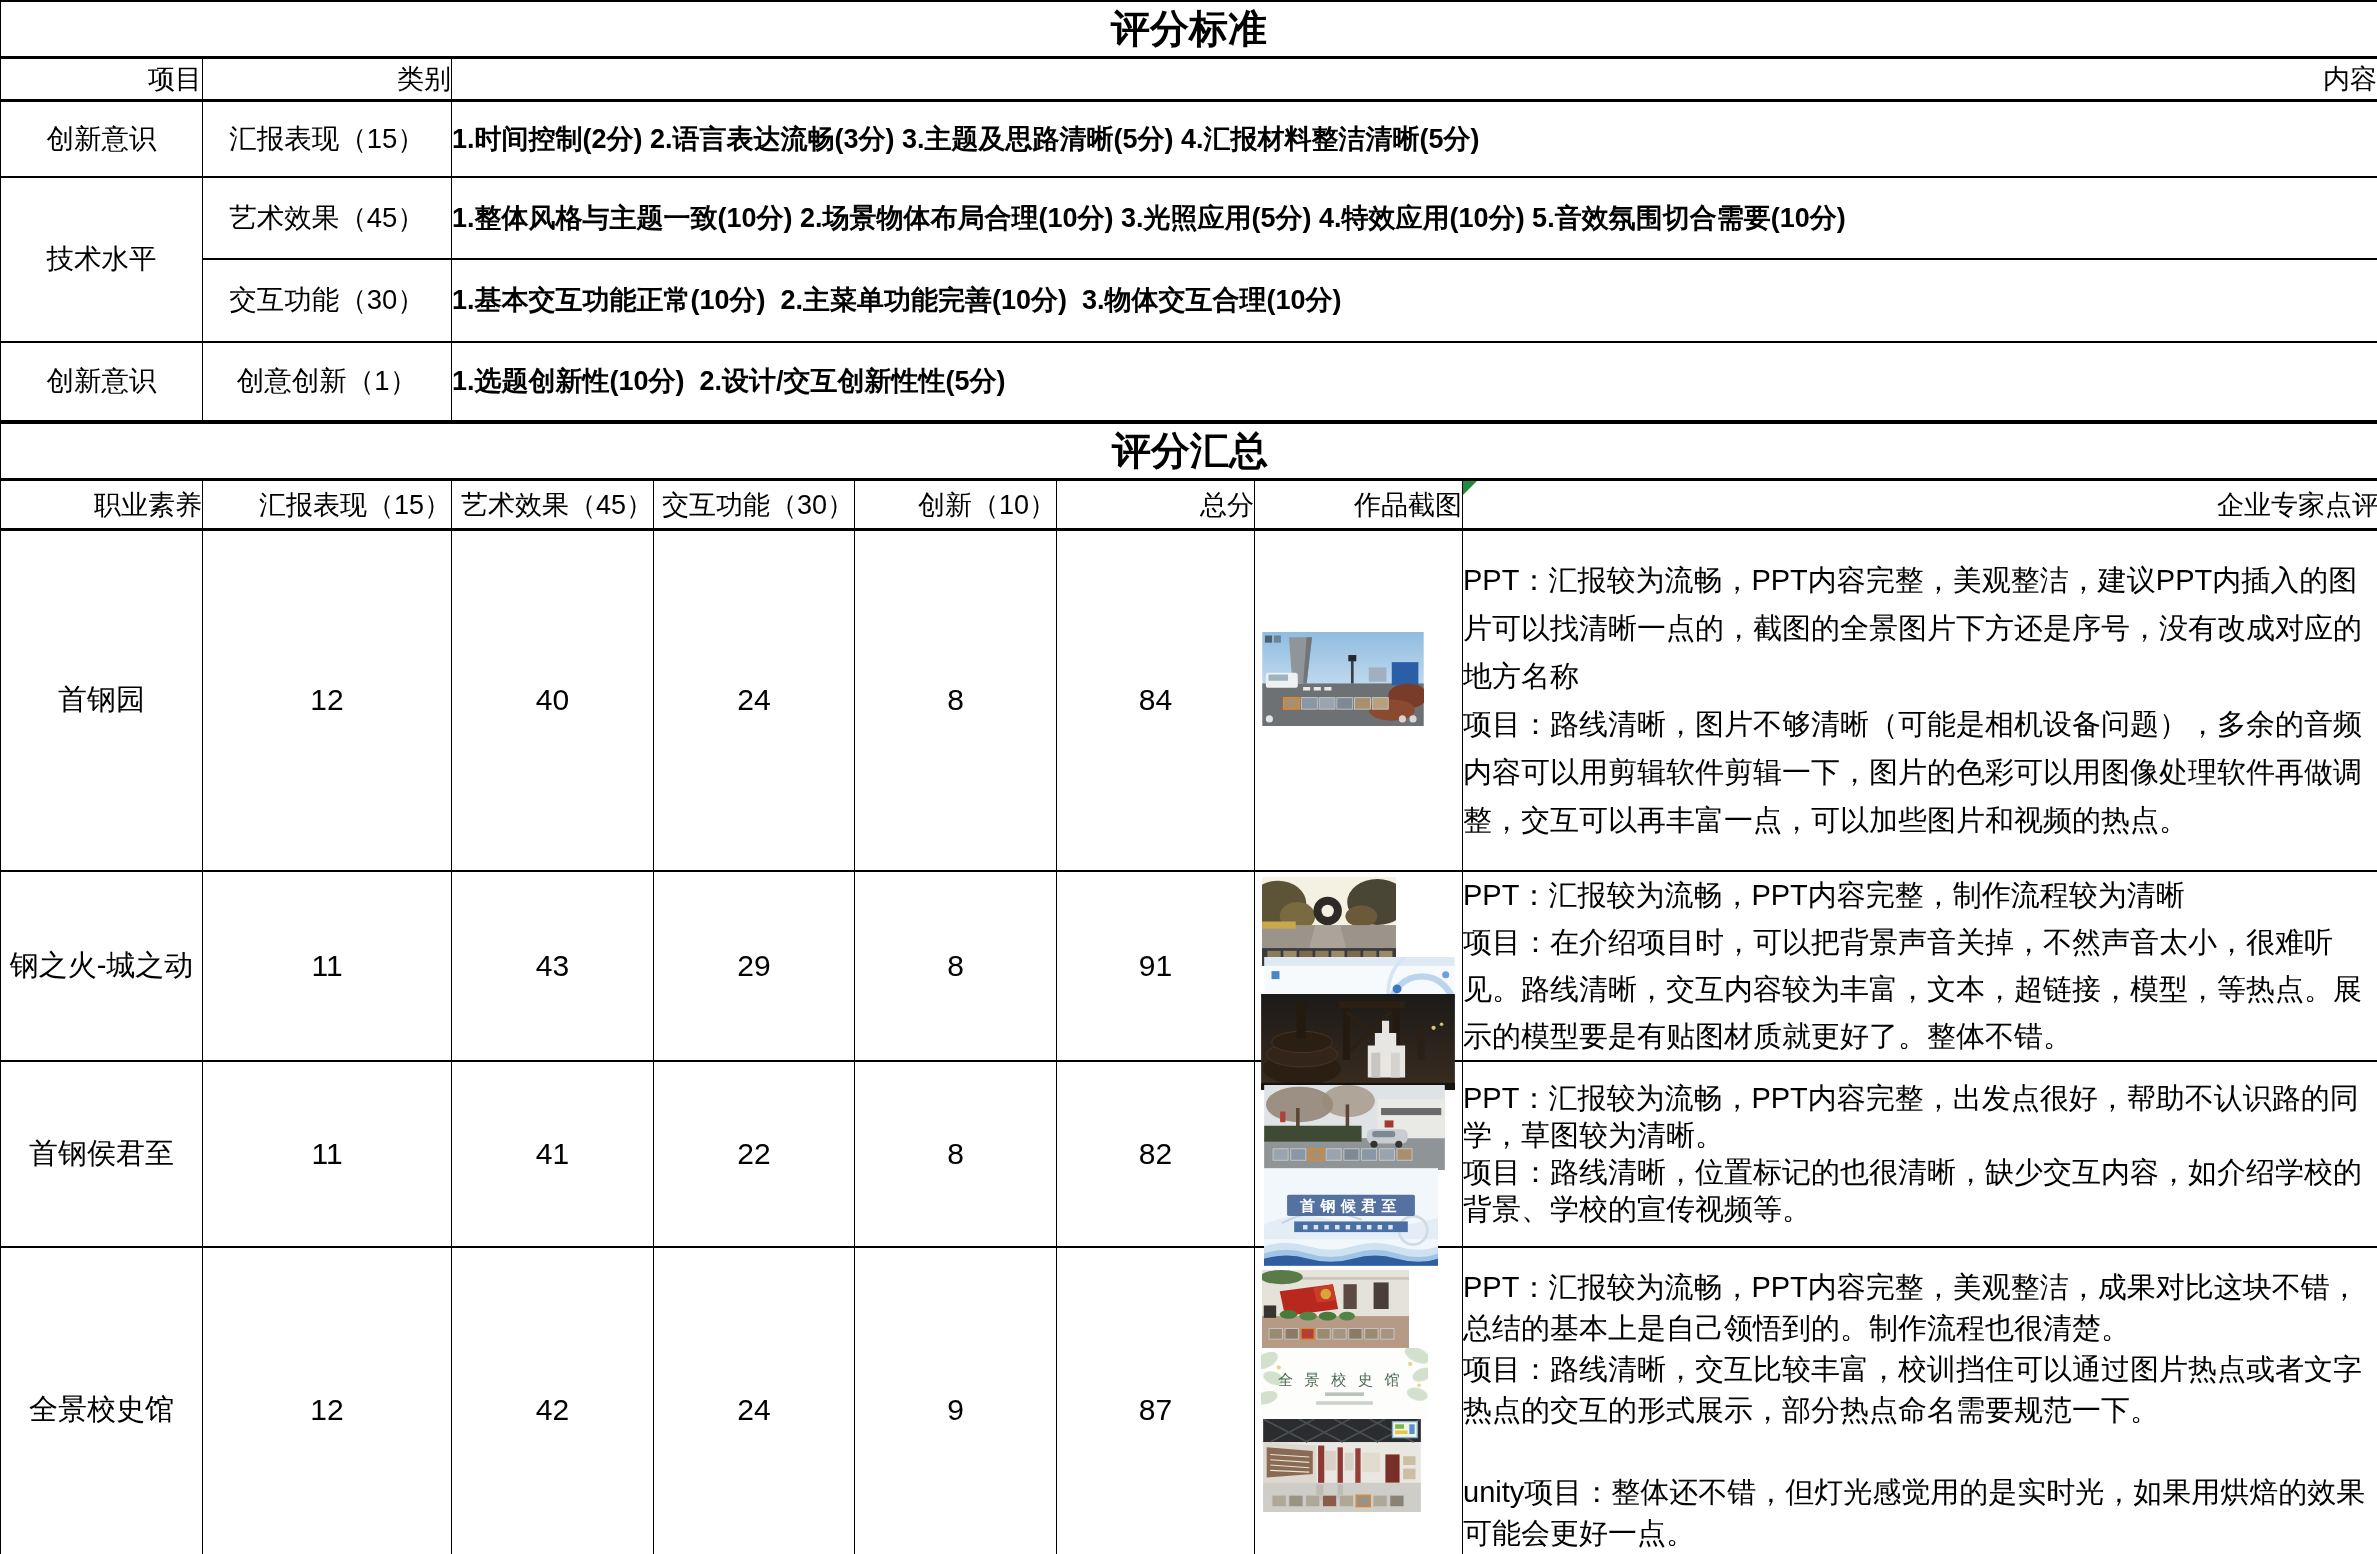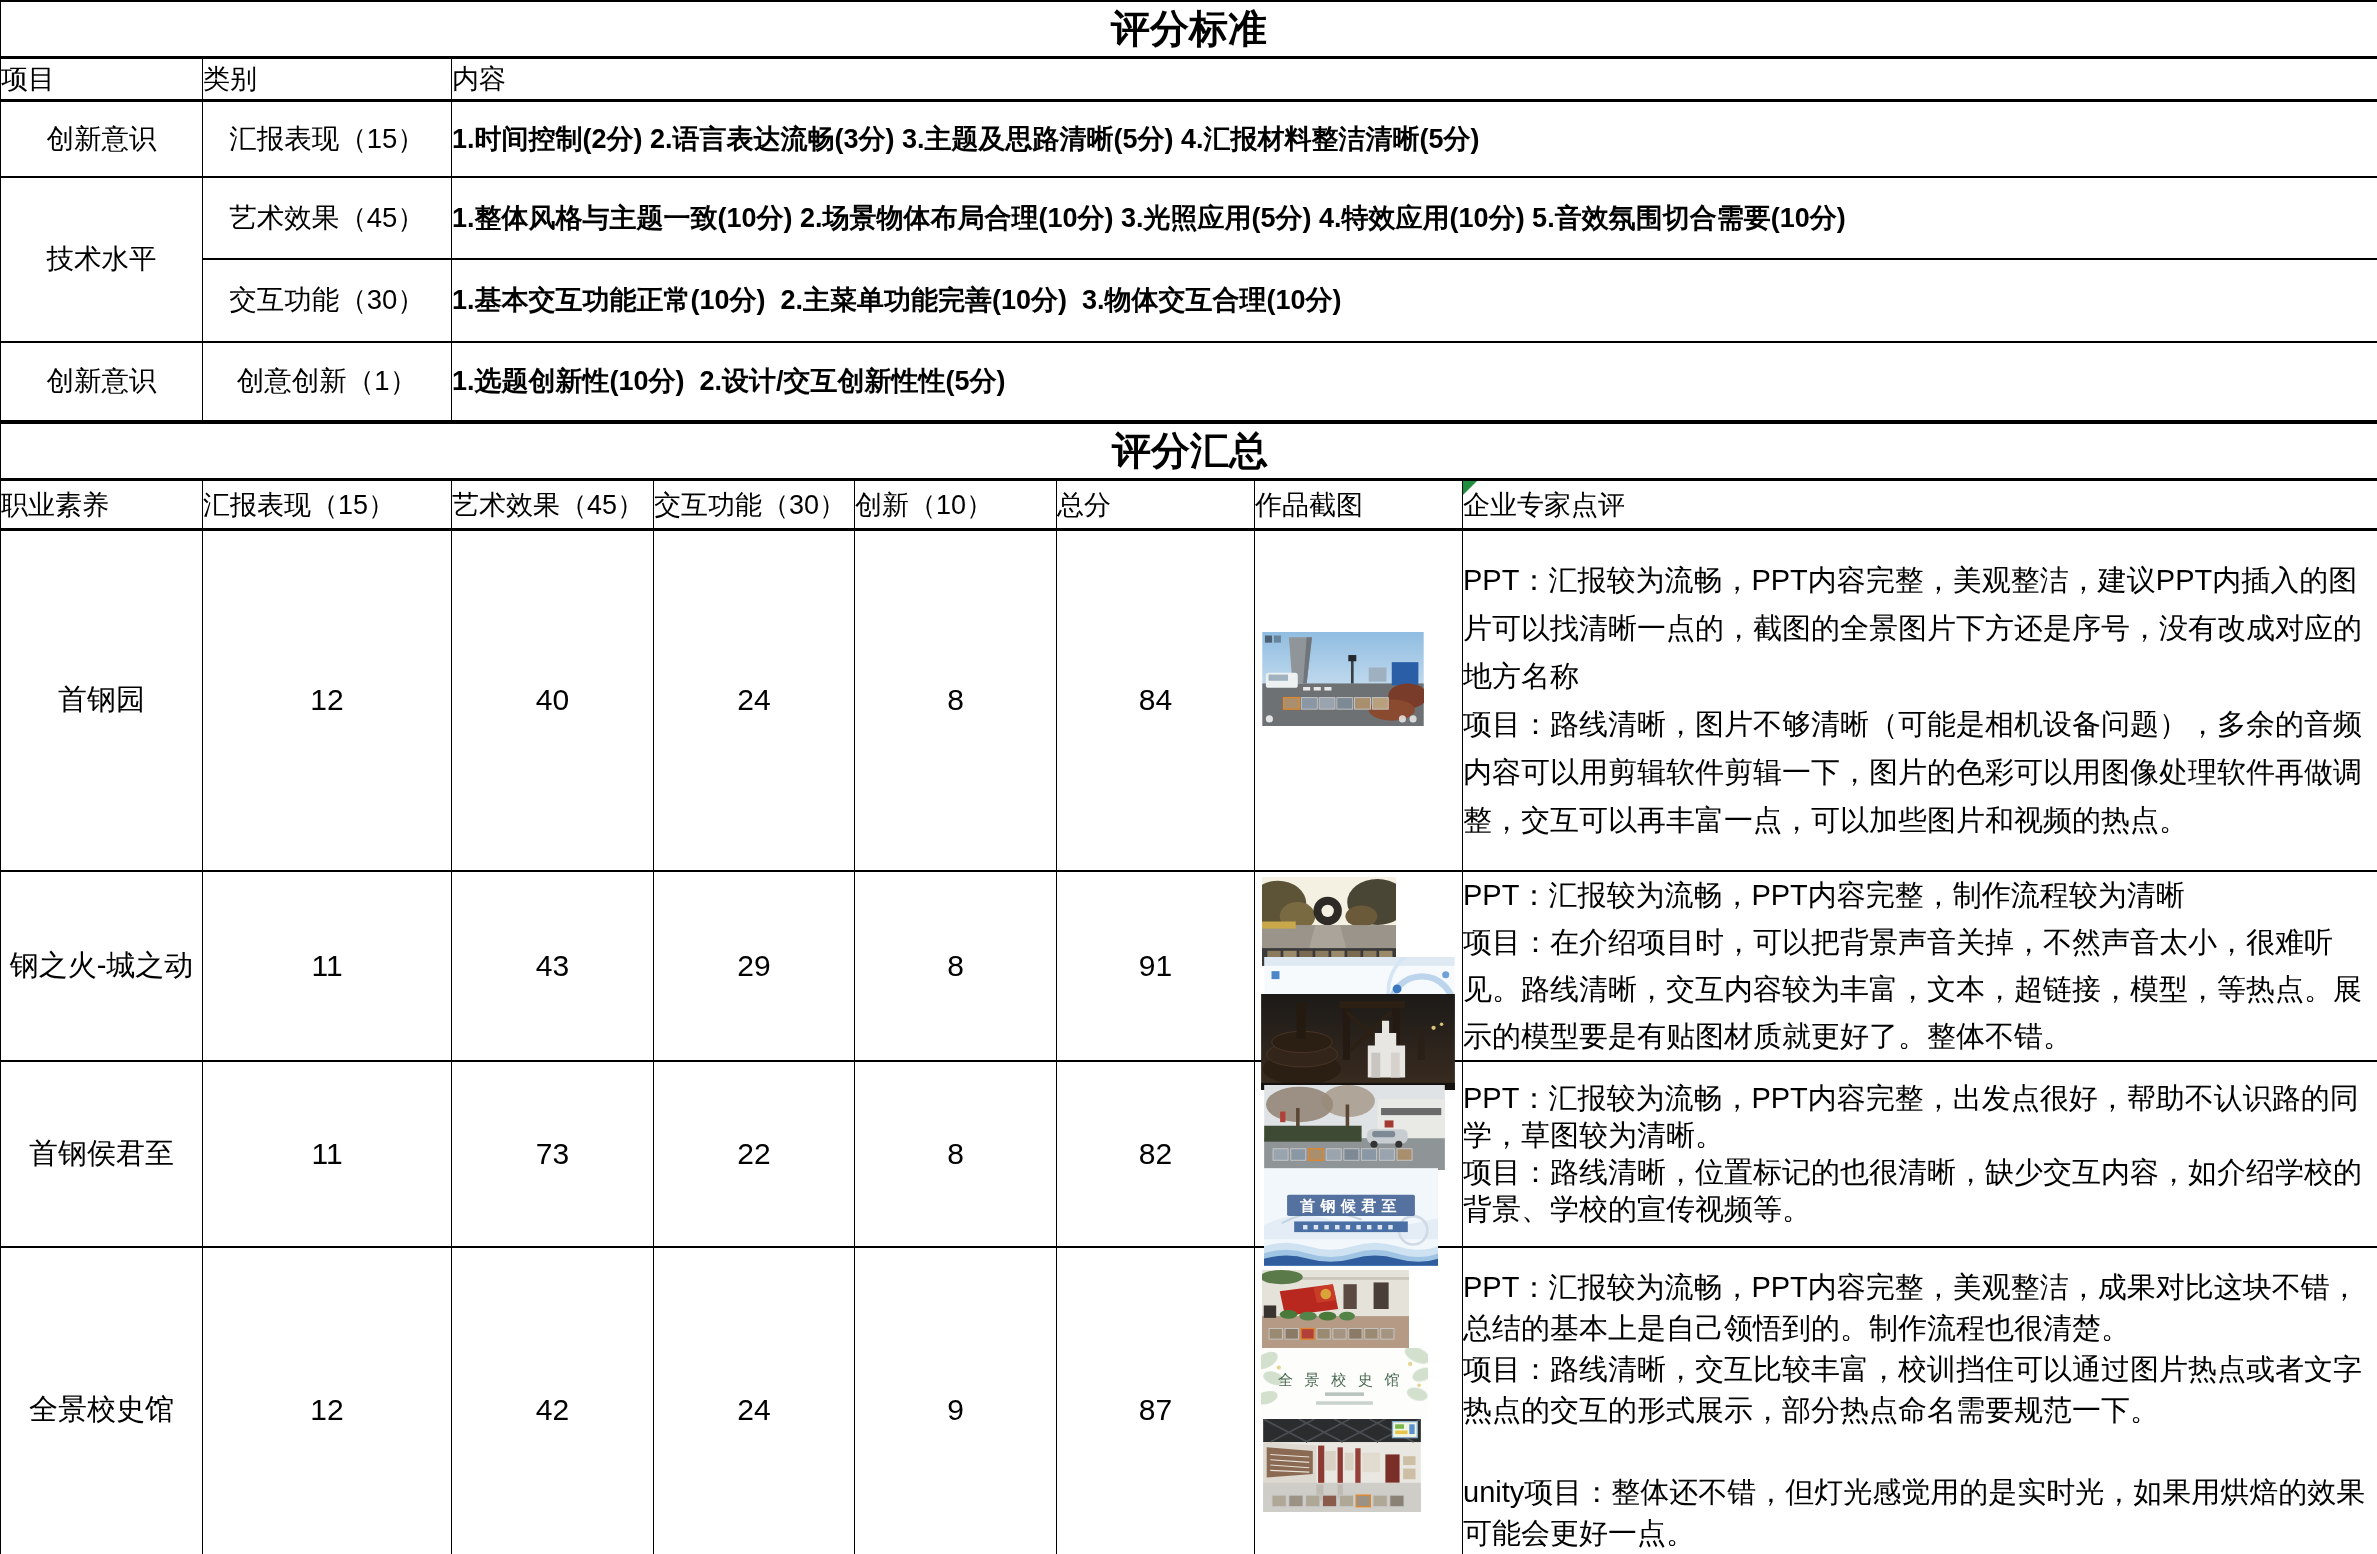--- a/index.html
+++ b/index.html
@@ -11,21 +11,21 @@
   table.grid td{
     border:1.8px solid #000;border-top-width:2.7px;border-bottom-width:2.7px;
     padding:0;overflow:hidden;vertical-align:middle;box-sizing:border-box;
     background:#fff;
   }
   .title-cell{
     background:#d8d8d8;text-align:center;font-size:39px;font-weight:bold;
     border-bottom-width:3.6px !important;
   }
   .hdr{
-    background:#d8d8d8;text-align:left;font-size:27px;
+    background:#d8d8d8;text-align:right;font-size:27px;
     border-bottom-width:3.6px !important;position:relative;margin-left:26px;
   }
   .cc{text-align:center;font-size:27.5px;}
   .lc{text-align:left;font-size:27px;padding-left:10.7px;white-space:pre-wrap;font-weight:bold;}
   .score{text-align:center;font-size:30px;}
   .pname{text-align:center;font-size:29px;}
   .clip{white-space:nowrap;}
   .comment{
     vertical-align:top;text-align:left;font-size:29px;
     padding:4.4px 5.3px 0 8px;white-space:pre-wrap;
@@ -133,21 +133,21 @@
       <td class="score">8</td>
       <td class="score">91</td>
       <td></td>
       <td class="comment lh53">PPT：汇报较为流畅，PPT内容完整，制作流程较为清晰
 项目：在介绍项目时，可以把背景声音关掉，不然声音太小，很难听见。路线清晰，交互内容较为丰富，文本，超链接，模型，等热点。展示的模型要是有贴图材质就更好了。整体不错。</td>
     </tr>
 
     <tr class="r210">
       <td class="pname">首钢侯君至</td>
       <td class="score">11</td>
-      <td class="score">73</td>
+      <td class="score">41</td>
       <td class="score">22</td>
       <td class="score">8</td>
       <td class="score">82</td>
       <td></td>
       <td class="comment lh42">PPT：汇报较为流畅，PPT内容完整，出发点很好，帮助不认识路的同学，草图较为清晰。
 项目：路线清晰，位置标记的也很清晰，缺少交互内容，如介绍学校的背景、学校的宣传视频等。</td>
     </tr>
 
     <tr class="r368">
       <td class="pname">全景校史馆</td>

